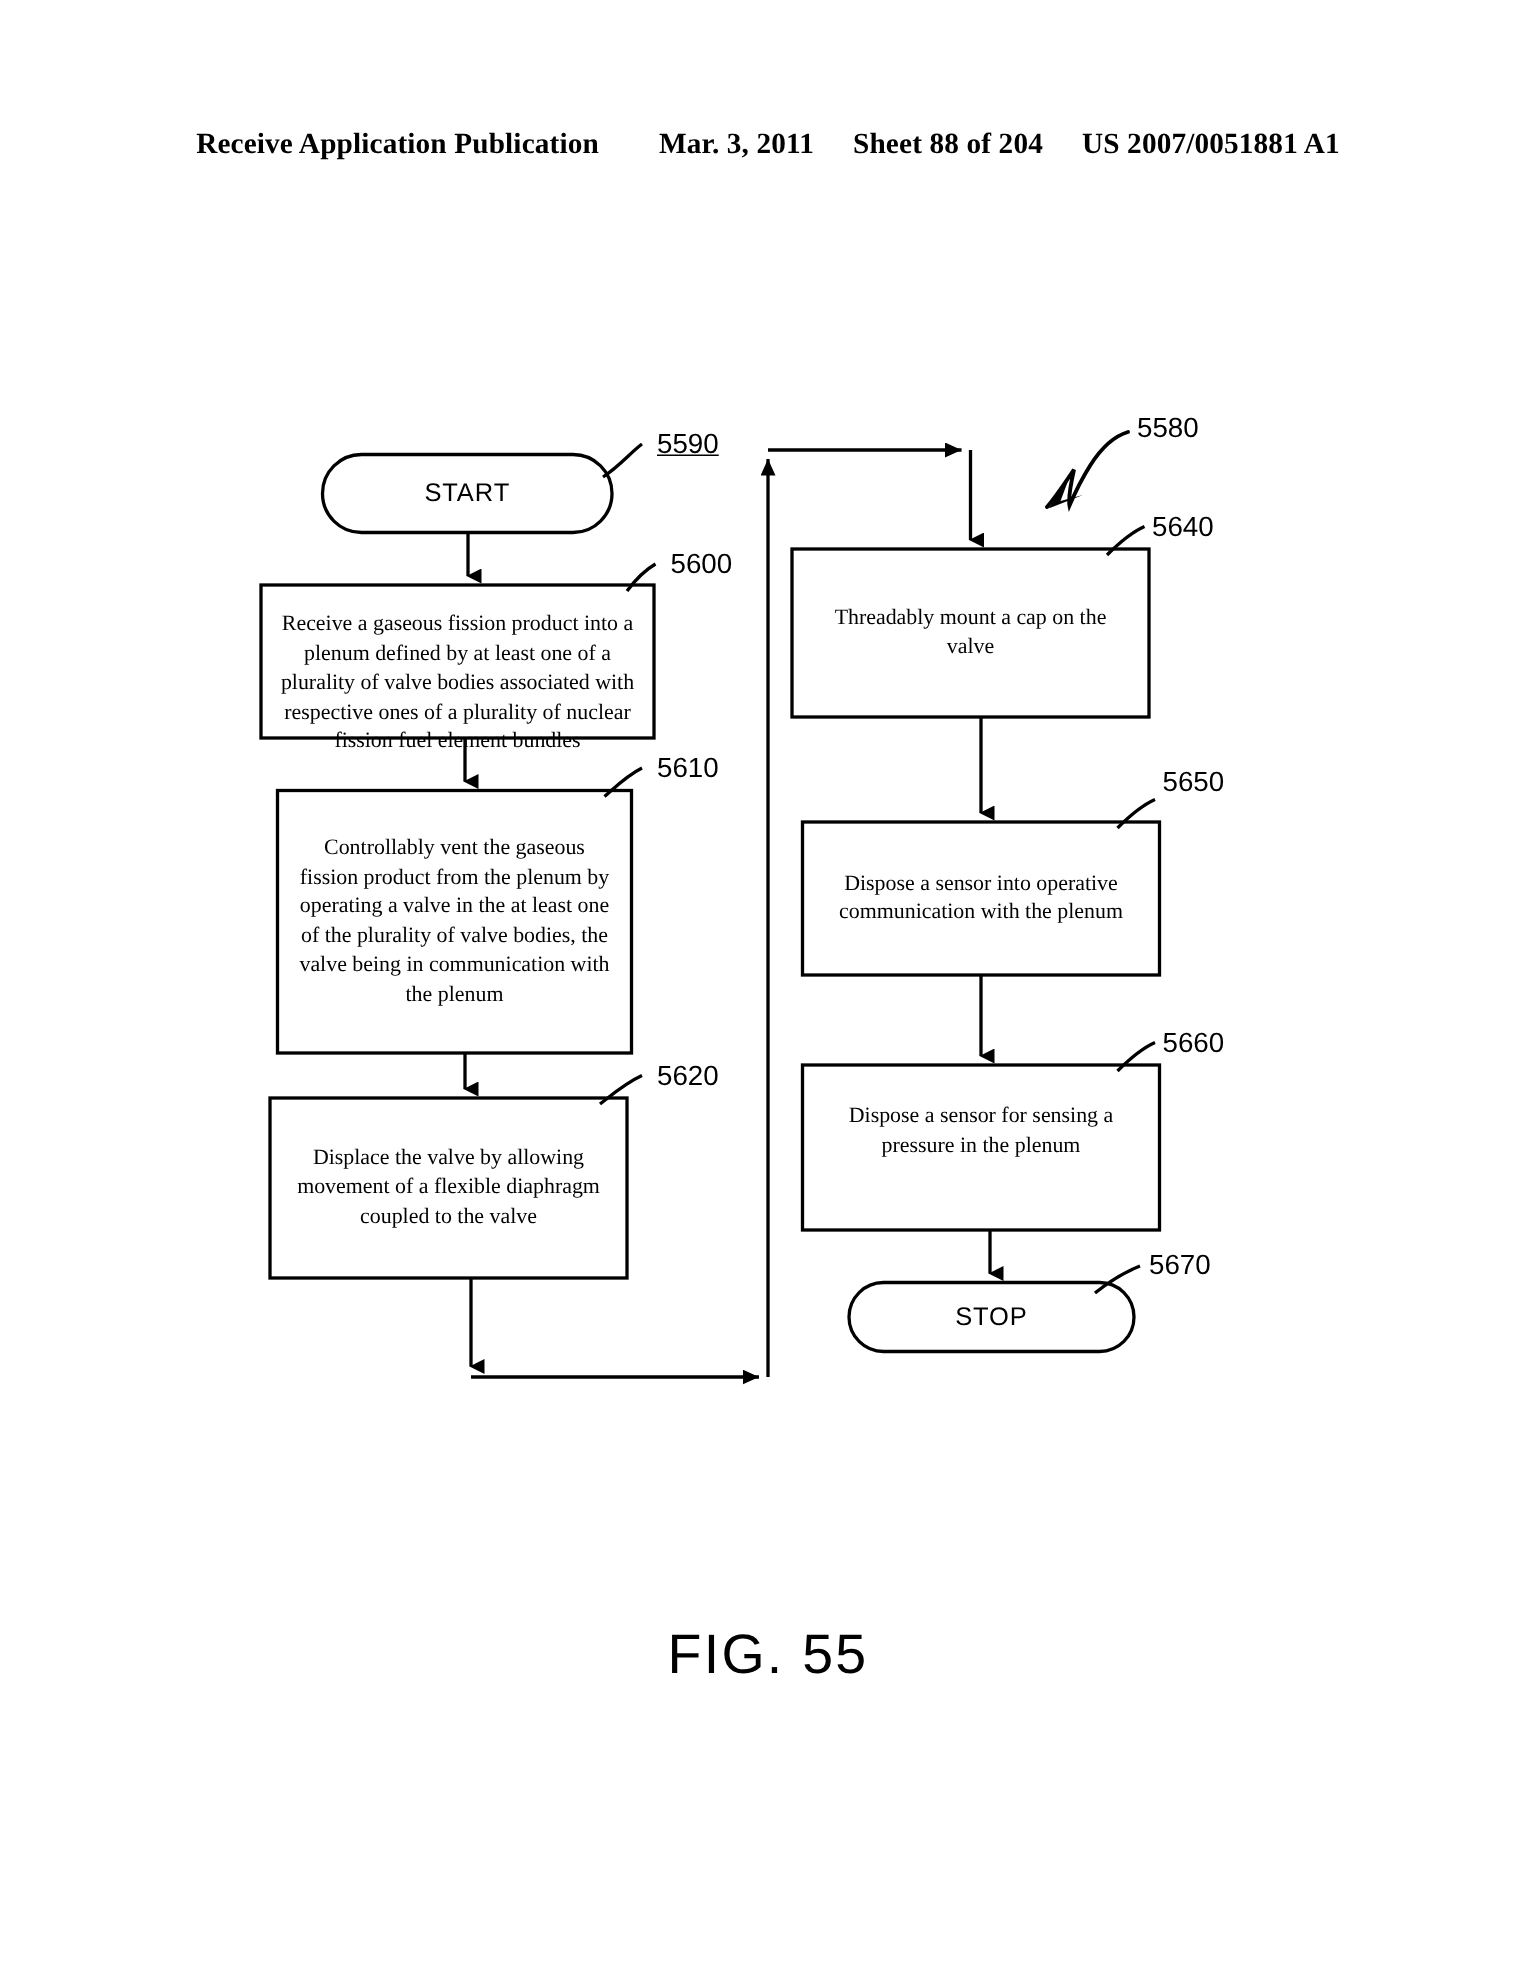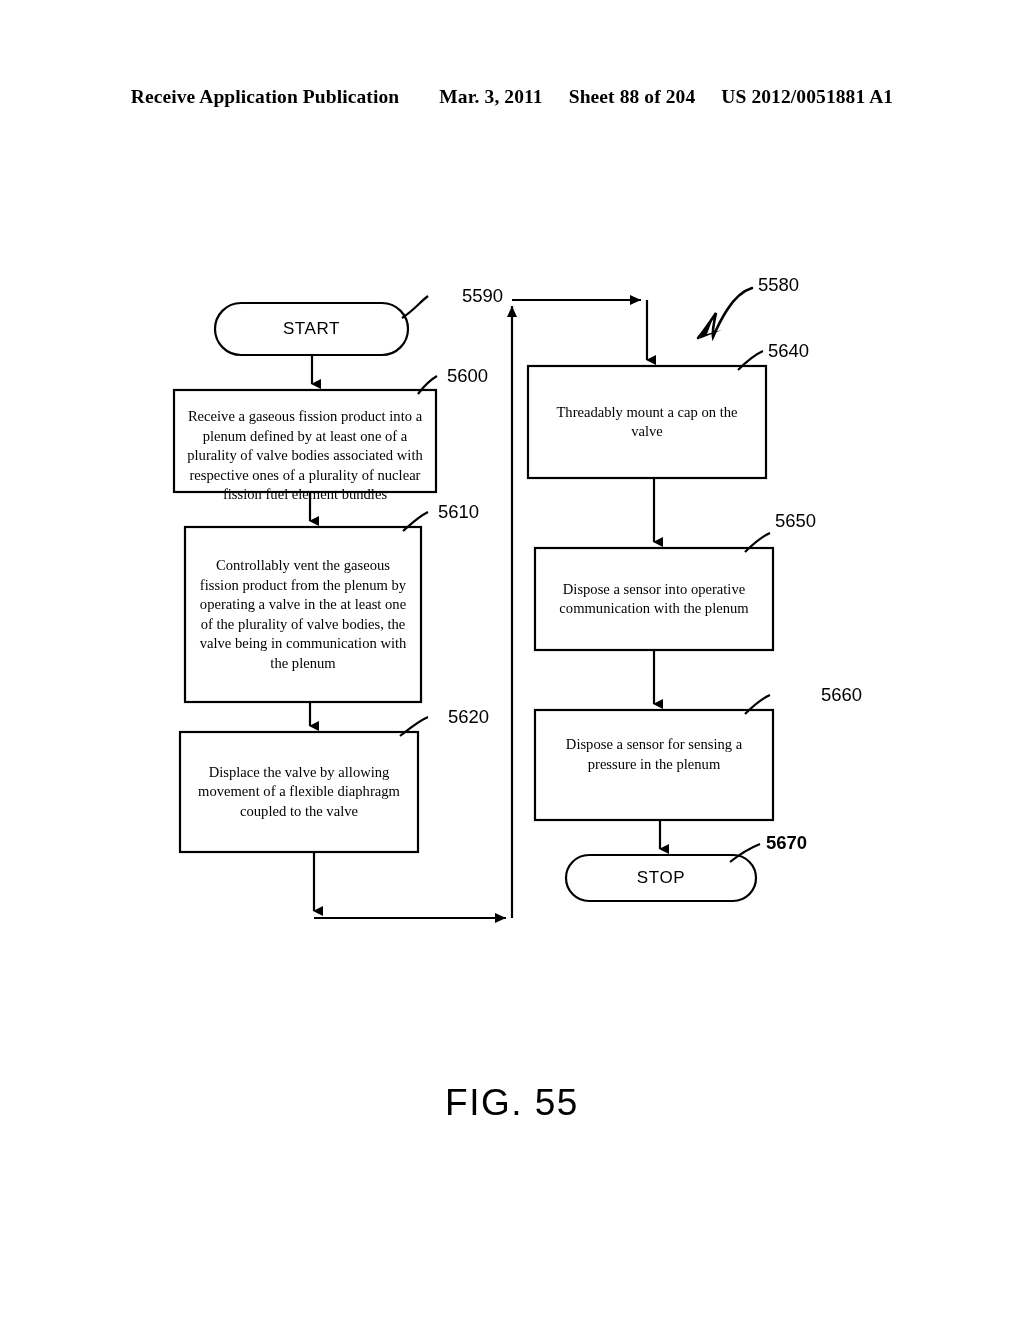--- a/index.html
+++ b/index.html
@@ -84,21 +84,21 @@
     font-family: "Liberation Sans", sans-serif;
     font-size: 37px;
     letter-spacing: 1.5px;
     color: #000;
   }
 </style>
 </head>
 <body>
 
 <div id="page-header">
-  <span class="hdr-seg">Receive Application Publication</span><span class="gap-lg"></span><span class="hdr-seg">Mar. 3, 2011</span><span class="gap-md"></span><span class="hdr-seg">Sheet 88 of 204</span><span class="gap-md"></span><span class="hdr-seg">US 2012/0051881 A1</span>
+  <span class="hdr-seg">Receive Application Publication</span><span class="gap-lg"></span><span class="hdr-seg">Mar. 3, 2011</span><span class="gap-md"></span><span class="hdr-seg">Sheet 88 of 204</span><span class="gap-md"></span><span class="hdr-seg">US 2007/0051881 A1</span>
 </div>
 
 <div id="figure-canvas">
 
   <svg id="figure-svg" width="1024" height="1320" viewBox="0 0 1024 1320">
     <defs>
       <marker id="arrowDown" markerWidth="12" markerHeight="12" refX="5" refY="9" orient="auto" markerUnits="userSpaceOnUse">
         <path d="M0,0 L5,10 L10,0 Z" fill="#000"></path>
       </marker>
       <marker id="arrowHead" markerWidth="13" markerHeight="13" refX="11" refY="5" orient="auto" markerUnits="userSpaceOnUse">
@@ -165,32 +165,32 @@
   <div class="node-text" style="left:180px; top:732px; width:238px; height:120px;">Displace the valve by allowing movement of a flexible diaphragm coupled to the valve</div>
 
   <div class="node-text" style="left:528px; top:366px; width:238px; height:112px;">Threadably mount a cap on the valve</div>
 
   <div class="node-text" style="left:535px; top:548px; width:238px; height:102px;">Dispose a sensor into operative communication with the plenum</div>
 
   <div class="node-text" style="left:535px; top:710px; width:238px; height:89px;">Dispose a sensor for sensing a pressure in the plenum</div>
 
   <div class="node-text terminal-text" style="left:566px; top:855px; width:190px; height:46px;">STOP</div>
 
-  <div class="ref-label" style="left:462px; top:285px;">5590</div>
+  <div class="ref-label" style="left:438px; top:285px;text-decoration:underline;">5590</div>
 
   <div class="ref-label" style="left:447px; top:365px;">5600</div>
 
   <div class="ref-label" style="left:438px; top:501px;">5610</div>
 
-  <div class="ref-label" style="left:448px; top:706px;">5620</div>
+  <div class="ref-label" style="left:438px; top:706px;">5620</div>
 
   <div class="ref-label" style="left:758px; top:274px;">5580</div>
 
   <div class="ref-label" style="left:768px; top:340px;">5640</div>
 
   <div class="ref-label" style="left:775px; top:510px;">5650</div>
 
-  <div class="ref-label" style="left:821px; top:684px;text-align:right;">5660</div>
+  <div class="ref-label" style="left:775px; top:684px;text-align:right;">5660</div>
 
-  <div class="ref-label" style="left:766px; top:832px;font-weight:bold;">5670</div>
+  <div class="ref-label" style="left:766px; top:832px;">5670</div>
 
   <div id="fig-caption">FIG. 55</div>
 </div>
 
 </body></html>

